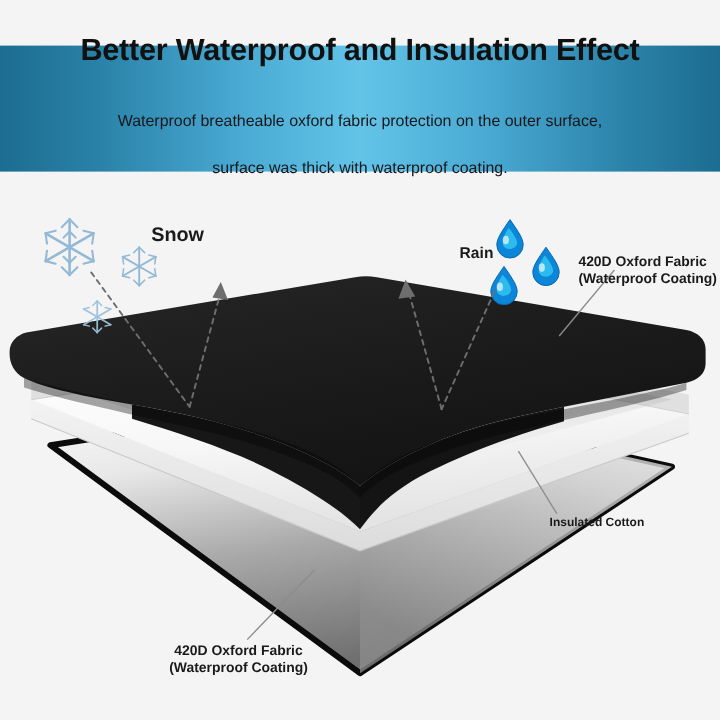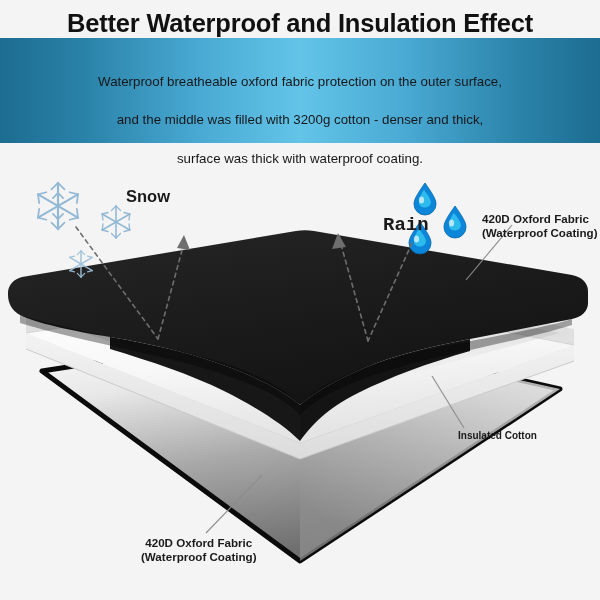--- a/index.html
+++ b/index.html
@@ -81,23 +81,22 @@
     line-height: 1.25;
     white-space: nowrap;
   }
   #label-snow {
     left: 126px;
     top: 186px;
     font-size: 16.5px;
   }
   #label-rain {
     left: 383px;
-    top: 214px;
-    font-size: 19px;
-    font-family: Liberation Mono, monospace;
+    top: 203px;
+    font-size: 13px;
   }
   #label-oxford-top {
     left: 482px;
     top: 212px;
     font-size: 11.6px;
     text-align: left;
   }
   #label-cotton {
     left: 458px;
     top: 430px;
@@ -115,21 +114,20 @@
 <body>
 
 <div id="page">
 
   <div id="top-spacer"></div>
 
   <div id="banner">
     <div id="banner-title">Better Waterproof and Insulation Effect</div>
     <div id="banner-sub">
       <div>Waterproof breatheable oxford fabric protection on the outer surface,</div>
-      <div>and the middle was filled with 3200g cotton - denser and thick,</div>
       <div>surface was thick with waterproof coating.</div>
     </div>
   </div>
 
   <div id="stage">
     <svg width="600" height="457" viewBox="0 0 600 457">
       <defs>
 
         <linearGradient id="gradBottom" x1="0" y1="0" x2="0.35" y2="1">
           <stop offset="0%" stop-color="#fdfdfd"></stop>

